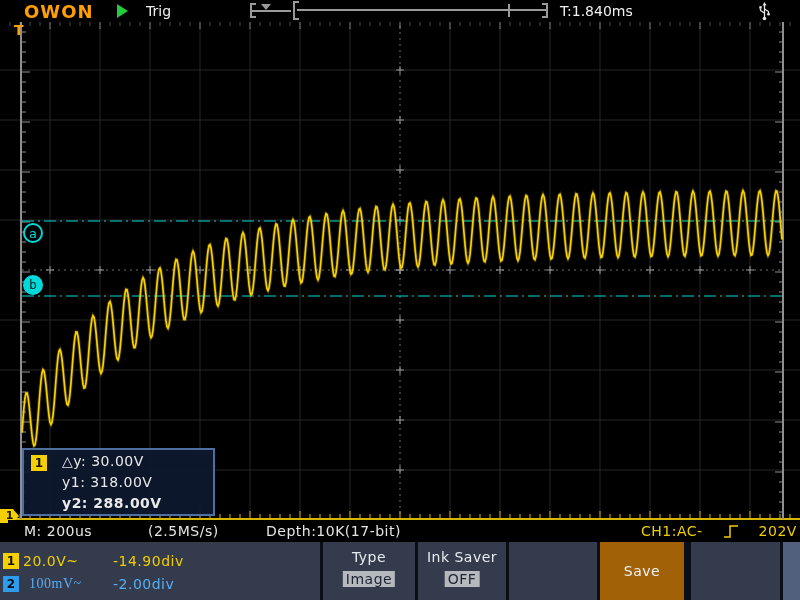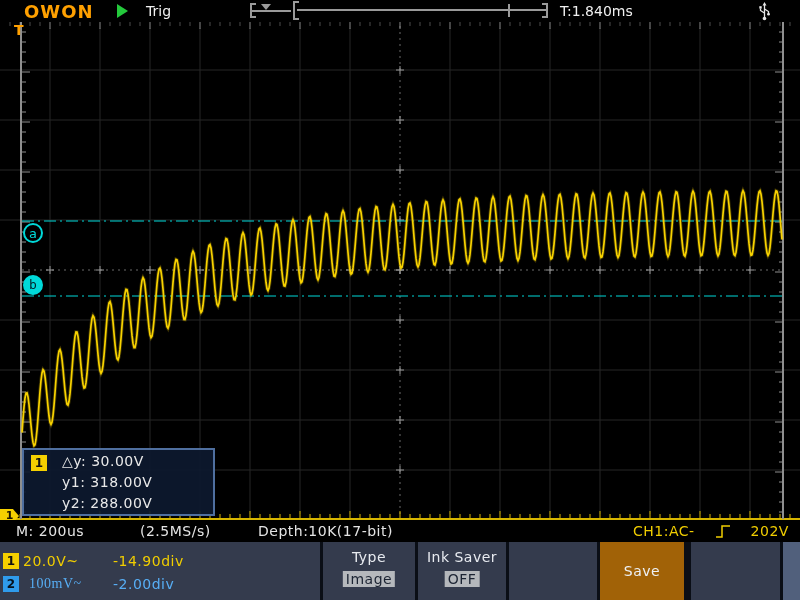--- a/index.html
+++ b/index.html
@@ -41,24 +41,24 @@
   #cursor-a-marker { left:23px; top:201px; border:2px solid #00d9d9; color:#00d9d9; background:#000; }
   #cursor-b-marker { left:23px; top:253px; border:2px solid #00d9d9; color:#03232b; background:#00d9d9; line-height:16px; }
   #ch1-pos-marker { position:absolute; left:0; top:487px; width:19px; height:14px;
     background:#f5d000; color:#1a1400; font-size:11px; font-weight:bold; text-align:center; line-height:14px;
     clip-path:polygon(0 0,68% 0,100% 50%,68% 100%,0 100%); }
   #meas-box { position:absolute; left:22px; top:426px; width:193px; height:68px;
     background:rgba(13,25,46,0.93); border:2px solid #4f6f9f; }
   #meas-badge { position:absolute; left:7px; top:5px; width:16px; height:16px; background:#f5d000;
     color:#111; font-size:12px; font-weight:bold; text-align:center; line-height:16px; }
   .meas-row { position:absolute; left:38px; font-size:14px; color:#e9e9e9; letter-spacing:0.5px; }
-  #meas-row-delta { top:3px; } #meas-row-y1 { top:24px; } #meas-row-y2 { top:45px; }
+  #meas-row-delta { top:3px; } #meas-row-y1 { top:24px; } #meas-row-y2 { top:45px;font-weight:bold; }
 
   
-  #statusbar { position:absolute; left:0; top:520px; width:680px; height:22px; background:#000; }
+  #statusbar { position:absolute; left:8px; top:520px; width:680px; height:22px; background:#000; }
   .st { position:absolute; top:3px; font-size:14px; color:#e4e4e4; letter-spacing:0.5px; }
   #st-timebase { left:16px; } #st-rate { left:140px; } #st-depth { left:258px; }
   #st-trig { position:absolute; left:633px; top:0; height:22px; display:flex; align-items:center; gap:20px; }
   .st-y { font-size:14px; color:#f0cd00; letter-spacing:0.5px; }
 
   
   #menubar { position:absolute; left:0; top:542px; width:800px; height:58px; background:#0a0e16; }
   .panel { position:absolute; top:0; height:58px; background:#343b4d; }
   #ch-panel { left:0; width:320px; }
   #type-panel { left:323px; width:92px; }

